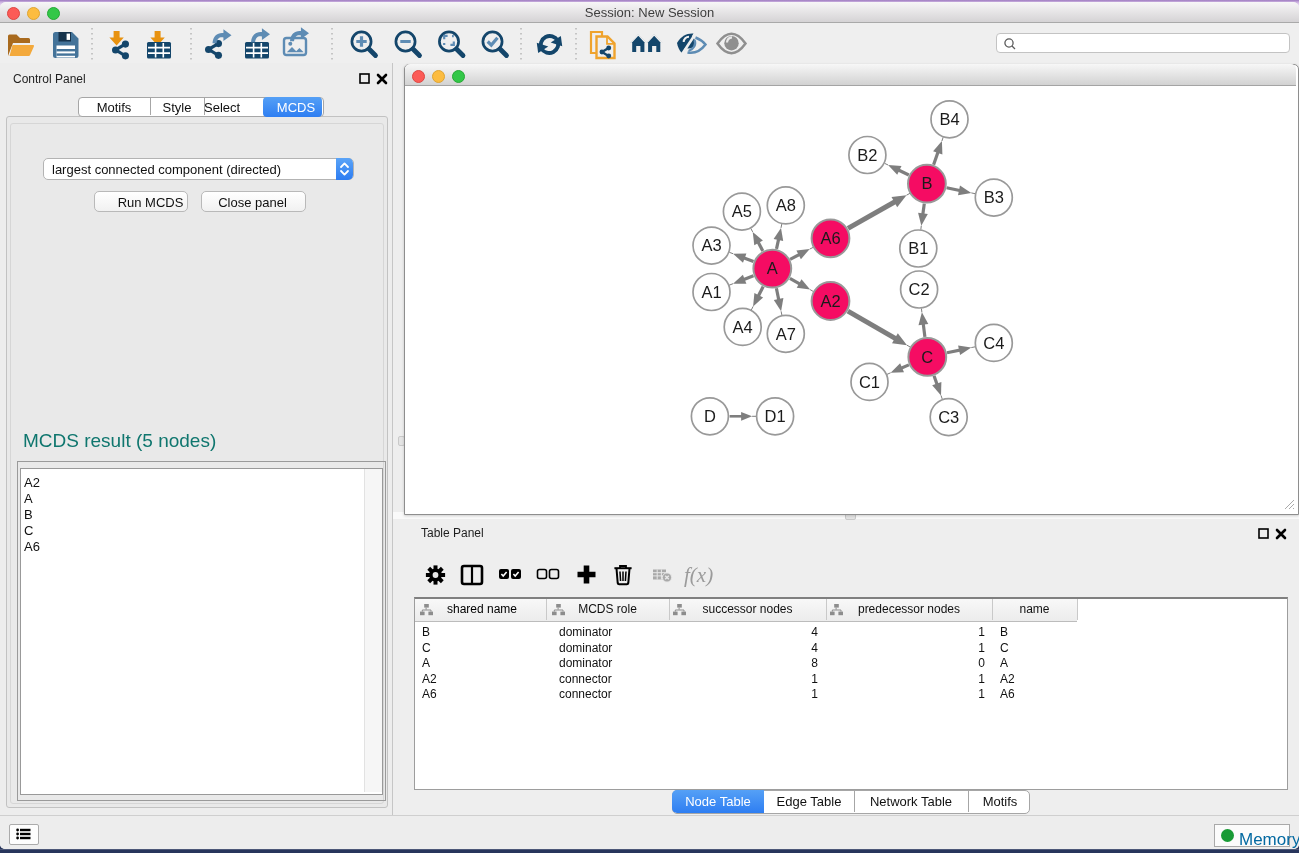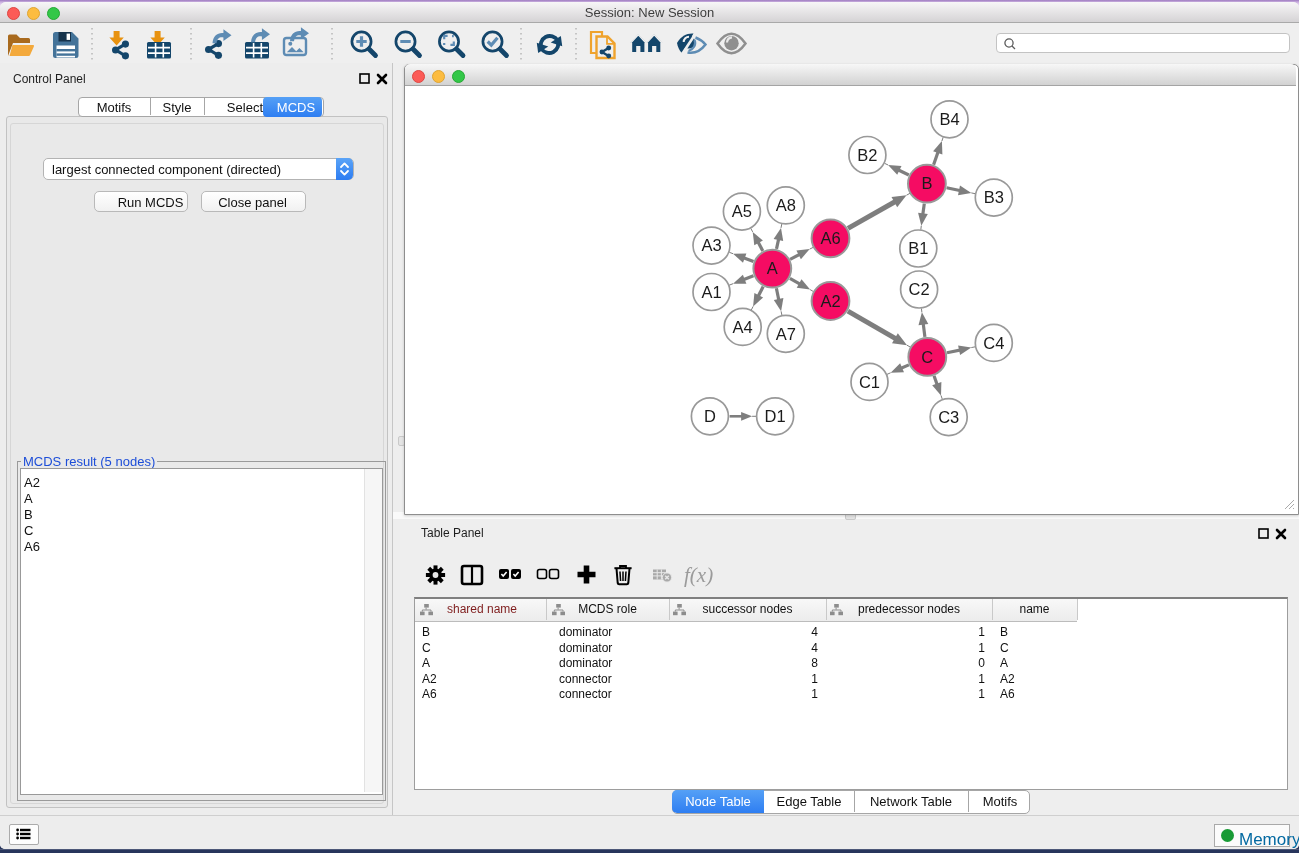--- a/index.html
+++ b/index.html
@@ -166,37 +166,37 @@
 
  <div class="ab" style="left:6px;top:114px;width:380px;height:690px;background:#e9e9e9;border:1px solid #c2c2c2;border-radius:3px"></div>
  <div class="ab" style="left:10px;top:121px;width:372px;height:679px;border:1px solid #d6d6d6;border-radius:3px"></div>
 
  <div class="ab" style="left:78px;top:95px;width:244px;height:18px;background:#ffffff;border:1px solid #a6a6a6;border-radius:4px"></div>
  <div class="ab" style="left:150px;top:95px;width:1px;height:20px;background:#a6a6a6;height:18px"></div>
  <div class="ab" style="left:204px;top:95px;width:1px;height:20px;background:#a6a6a6;height:18px"></div>
  <div class="ab" style="left:263px;top:95px;width:59px;height:20px;background:linear-gradient(#55a0f6,#2e7ef2);border-radius:4px"></div>
  <div class="txt" style="left:78px;top:98px;width:72px;text-align:center;font-size:13px;color:#111">Motifs</div>
  <div class="txt" style="left:150px;top:98px;width:54px;text-align:center;font-size:13px;color:#111">Style</div>
- <div class="txt" style="left:204px;top:98px;width:59px;text-align:right;font-size:13px;color:#111">Select</div>
+ <div class="txt" style="left:204px;top:98px;width:59px;text-align:left;font-size:13px;color:#111">Select</div>
  <div class="txt" style="left:263px;top:98px;width:66px;text-align:center;font-size:13px;color:#fff">MCDS</div>
 
  <div class="ab" style="left:43px;top:156px;width:309px;height:20px;background:#fff;border:1px solid #b3b3b3;border-radius:5px"></div>
  <div class="txt" style="left:52px;top:160px;font-size:13px;color:#111">largest connected component (directed)</div>
  <div class="ab" style="left:336px;top:156px;width:17px;height:22px;height:22px;background:linear-gradient(#5ba4f7,#2c7cf2);border-radius:0 5px 5px 0"></div>
  <svg class="ab" style="left:338px;top:159px" width="13" height="16" viewBox="0 0 13 16">
       <path d="M3 6 L6.5 2.4 L10 6" fill="none" stroke="#fff" stroke-width="1.8" stroke-linecap="round" stroke-linejoin="round"></path>
       <path d="M3 10 L6.5 13.6 L10 10" fill="none" stroke="#fff" stroke-width="1.8" stroke-linecap="round" stroke-linejoin="round"></path>
     </svg>
  <div class="ab" style="left:94px;top:189px;width:92px;height:19px;background:linear-gradient(#ffffff,#f1f1f1);border:1px solid #b9b9b9;border-radius:5px"></div>
  <div class="txt" style="left:94px;top:193px;width:113px;text-align:center;font-size:13px;color:#111">Run MCDS</div>
  <div class="ab" style="left:201px;top:189px;width:103px;height:19px;background:linear-gradient(#ffffff,#f1f1f1);border:1px solid #b9b9b9;border-radius:5px"></div>
  <div class="txt" style="left:201px;top:193px;width:103px;text-align:center;font-size:13px;color:#111">Close panel</div>
 
  <div class="ab" style="left:17px;top:459px;width:367px;height:338px;border:1px solid #9a9a9a"></div>
- <div class="txt" style="left:21px;top:452px;font-size:13px;color:#1d4ed8;background:#e9e9e9;padding:0 2px">MCDS result (5 nodes)</div>
+ <div class="txt" style="left:21px;top:428px;font-size:19px;color:#0f766e;background:#e9e9e9;padding:0 2px">MCDS result (5 nodes)</div>
  <div class="ab" style="left:20px;top:466px;width:361px;height:325px;background:#fff;border:1px solid #999"></div>
  <div class="ab" style="left:364px;top:467px;width:17px;height:323px;background:#f6f6f6;border-left:1px solid #e2e2e2"></div>
  <div class="txt" style="left:24px;top:473px;font-size:13px;color:#111;line-height:16px">A2<br>A<br>B<br>C<br>A6</div>
 
  <div class="ab" style="left:393px;top:510px;width:906px;height:7px;background:#fafafa"></div>
  <div class="ab" style="left:845px;top:510px;width:9px;height:6px;background:#e4e4e4;border:1px solid #c9c9c9;border-radius:2px"></div>
  <div class="ab" style="left:398px;top:434px;width:5px;height:8px;background:#e4e4e4;border:1px solid #c9c9c9;border-radius:2px"></div>
 
  <div class="ab" style="left:404px;top:62px;width:893px;height:449px;background:#ffffff;border:1px solid #8e8e8e;border-radius:5px 5px 0 0;box-shadow:0 1px 3px rgba(0,0,0,0.18)"></div>
  <div class="ab" style="left:405px;top:62px;width:891px;height:21px;background:linear-gradient(#f7f7f7,#d2d2d2);border-radius:5px 5px 0 0;border-bottom:1px solid #a4a4a4"></div>
@@ -410,21 +410,21 @@
       </g>
     </svg>
 <svg class="ab" style="left:830px;top:602px" width="13" height="12" viewBox="0 0 13 12">
       <g fill="#8d8d8d">
         <rect x="4.2" y="0" width="4.6" height="3.6"></rect>
         <rect x="0" y="7.6" width="4.6" height="3.6"></rect>
         <rect x="8.4" y="7.6" width="4.6" height="3.6"></rect>
         <path d="M6.1 3.6 v2 M2.3 7.6 v-1.6 h8.7 v1.6" fill="none" stroke="#8d8d8d" stroke-width="1"></path>
       </g>
     </svg>
- <div class="txt" style="left:418px;top:600px;width:128px;text-align:center;font-size:12px;color:#7f1d1d">shared name</div>
+ <div class="txt" style="left:418px;top:600px;width:128px;text-align:center;font-size:12px;color:#000000">shared name</div>
  <div class="txt" style="left:546px;top:600px;width:123px;text-align:center;font-size:12px;color:#111">MCDS role</div>
  <div class="txt" style="left:669px;top:600px;width:157px;text-align:center;font-size:12px;color:#111">successor nodes</div>
  <div class="txt" style="left:826px;top:600px;width:166px;text-align:center;font-size:12px;color:#111">predecessor nodes</div>
  <div class="txt" style="left:992px;top:600px;width:85px;text-align:center;font-size:12px;color:#111">name</div>
  <div class="txt" style="left:422px;top:623.0px;font-size:12px;color:#111">B</div>
 <div class="txt" style="left:559px;top:623.0px;font-size:12px;color:#111">dominator</div>
 <div class="txt" style="left:700px;top:623.0px;width:118px;text-align:right;font-size:12px;color:#111">4</div>
 <div class="txt" style="left:860px;top:623.0px;width:125px;text-align:right;font-size:12px;color:#111">1</div>
 <div class="txt" style="left:1000px;top:623.0px;font-size:12px;color:#111">B</div>
 <div class="txt" style="left:422px;top:638.6px;font-size:12px;color:#111">C</div>

